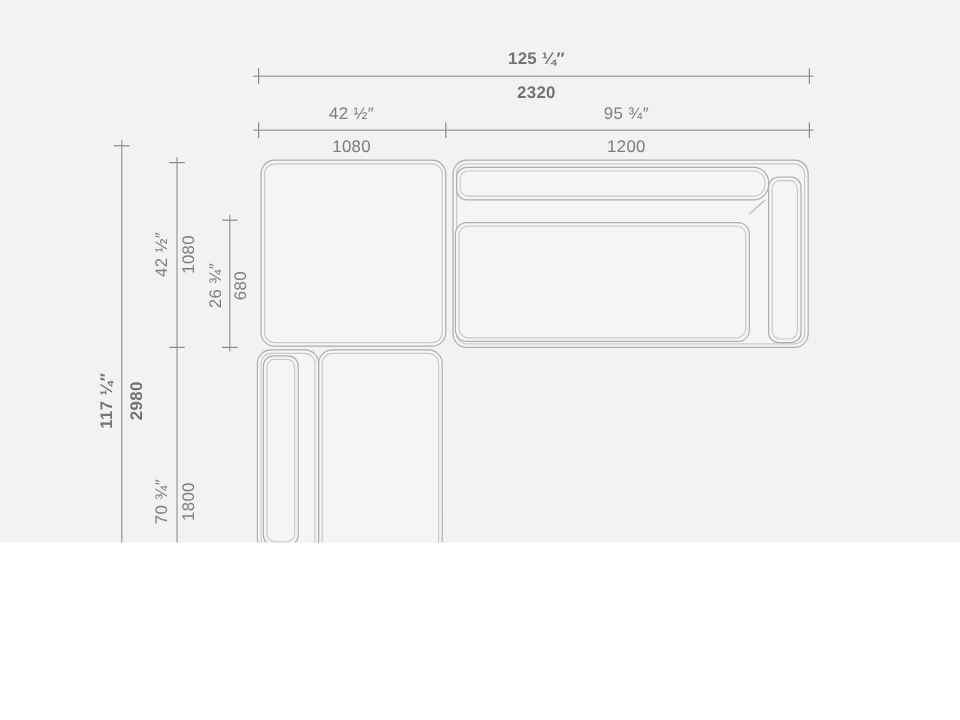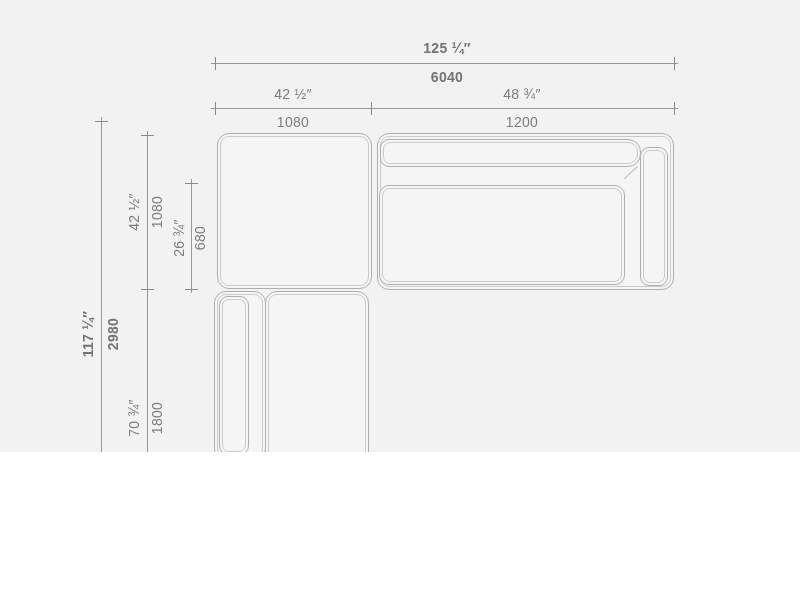--- a/index.html
+++ b/index.html
@@ -118,26 +118,26 @@
     <div class="tick-h" style="left:141px; top:547px;"></div>
   </div>
 
   <div>
     <div class="dline-v" style="left:191px; top:179px; height:114px;"></div>
     <div class="tick-h" style="left:185px; top:183px;"></div>
     <div class="tick-h" style="left:185px; top:289px;"></div>
   </div>
 
   <div class="lbl bold" style="left:447px; top:48px;">125 ¼″</div>
-  <div class="lbl bold" style="left:447px; top:77px;">6040</div>
+  <div class="lbl bold" style="left:447px; top:77px;">2320</div>
 
   <div class="lbl" style="left:293px; top:94px;">42 ½″</div>
   <div class="lbl" style="left:293px; top:122px;">1080</div>
 
-  <div class="lbl" style="left:522px; top:94px;">48 ¾″</div>
+  <div class="lbl" style="left:522px; top:94px;">95 ¾″</div>
   <div class="lbl" style="left:522px; top:122px;">1200</div>
 
   <div class="lbl bold rot" style="left:88px; top:334px;">117 ¼″</div>
   <div class="lbl bold rot" style="left:113px; top:334px;">2980</div>
 
   <div class="lbl rot" style="left:134px; top:212px;">42 ½″</div>
   <div class="lbl rot" style="left:157px; top:212px;">1080</div>
 
   <div class="lbl rot" style="left:179px; top:238px;">26 ¾″</div>
   <div class="lbl rot" style="left:200px; top:238px;">680</div>

